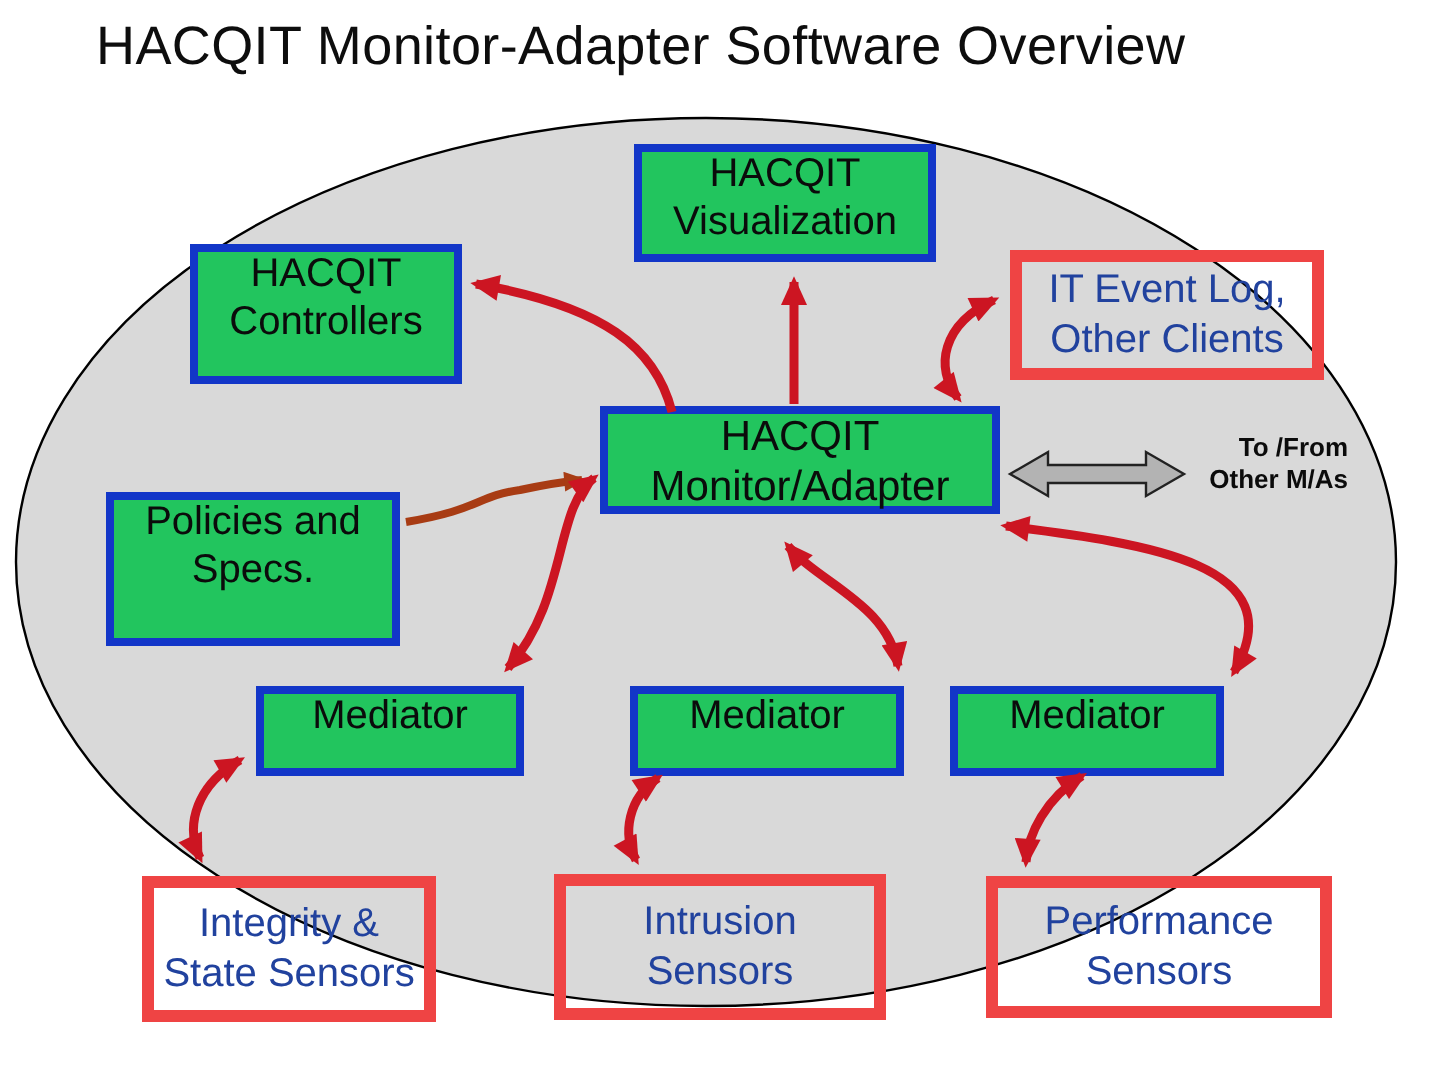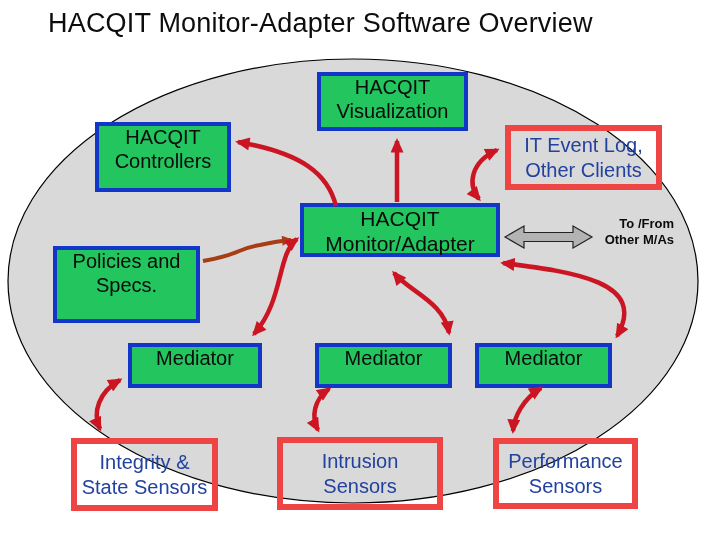--- a/index.html
+++ b/index.html
@@ -29,21 +29,21 @@
   #node-controllers{left:95px;top:122px;width:136px;height:70px;}
   #node-monitor-adapter{left:300px;top:203px;width:200px;height:54px;font-size:21px;}
   #node-policies{left:53px;top:230px;width:147px;height:77px;margin-top:16px;}
   #node-mediator-1{left:128px;top:343px;width:134px;height:45px;}
   #node-mediator-2{left:315px;top:343px;width:137px;height:45px;}
   #node-mediator-3{left:475px;top:343px;width:137px;height:45px;}
   
   #node-event-log{left:505px;top:125px;width:157px;height:65px;}
   #node-integrity{left:71px;top:438px;width:147px;height:73px;}
   #node-intrusion{left:277px;top:437px;width:166px;height:73px;}
-  #node-performance{left:493px;top:438px;width:145px;height:71px;}
+  #node-performance{left:493px;top:438px;width:173px;height:71px;}
   
   #to-from-label{
     position:absolute;left:588px;top:216px;width:86px;text-align:right;
     font-size:13px;font-weight:bold;color:#0b0b0b;line-height:1.25;
   }
 </style>
 </head>
 <body>
 
 <div id="stage">

